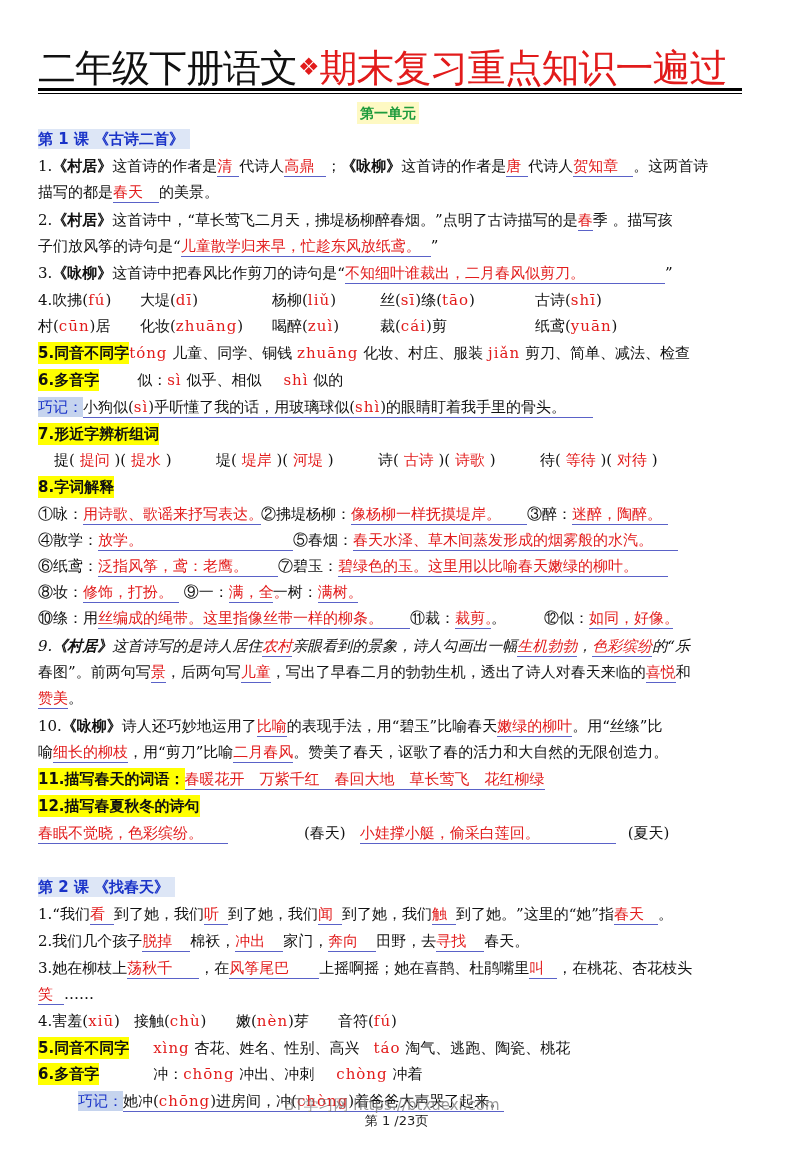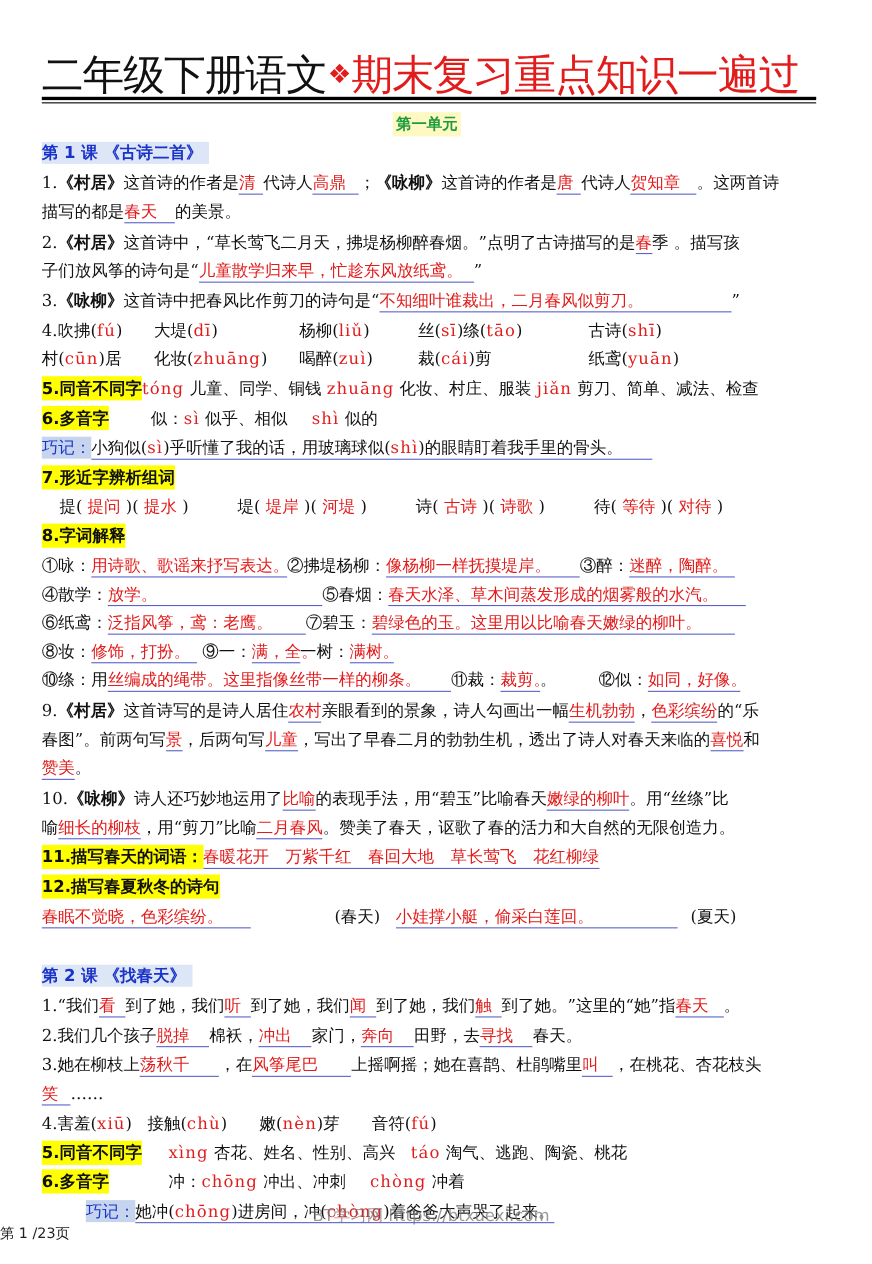--- a/index.html
+++ b/index.html
@@ -20,21 +20,21 @@
   .line { position:absolute; left:38px; font-size:15px; line-height:20px; white-space:nowrap; }
   .lesson { background:#dde6f6; color:#1a33c8; font-weight:bold; padding:1px 6px 1px 0;
             font-family:"DejaVu Sans","Liberation Sans",sans-serif; font-size:15px; }
   .hl { background:#ffff00; font-weight:bold; font-family:"DejaVu Sans","Liberation Sans",sans-serif; font-size:15px; padding:2px 0; }
   .qj { background:#c6d4ee; color:#1a33c8; padding:1px 0; }
   .r { color:#e21b1b; }
   .u { border-bottom:1px solid #5a62c8; padding-bottom:1px; display:inline-block; line-height:18px; }
   .b { font-weight:bold; }
   .py { color:#e21b1b; letter-spacing:1px; }
   .gap { display:inline-block; }
-  .footer { position:absolute; left:0; width:793px; top:1112px; text-align:left;
+  .footer { position:absolute; left:0; width:793px; top:1112px; text-align:center;
             font-size:13px; font-family:"DejaVu Sans","Liberation Sans",sans-serif; color:#222; }
   .wm { position:absolute; left:284px; top:1096px; font-size:15px; color:#777; opacity:0.75;
         font-family:"DejaVu Sans","Liberation Sans",sans-serif; }
 </style>
 </head>
 <body>
 
 <div class="page">
 
   <div class="title">
@@ -105,21 +105,21 @@
   <div class="line" style="top:556px;">
     <span>⑥纸鸢：</span><span class="u r" style="width:180px">泛指风筝，鸢：老鹰。</span><span>⑦碧玉：</span><span class="u r" style="width:330px">碧绿色的玉。这里用以比喻春天嫩绿的柳叶。</span>
   </div>
   <div class="line" style="top:582px;">
     <span>⑧妆：</span><span class="u r" style="width:96px">修饰，打扮。</span>&nbsp;<span>⑨一：</span><span class="u r" style="width:44px">满，全。</span><span>一树：</span><span class="u r" style="width:40px">满树。</span>
   </div>
   <div class="line" style="top:608px;">
     <span>⑩绦：用</span><span class="u r" style="width:312px">丝编成的绳带。这里指像丝带一样的柳条。</span><span>⑪裁：</span><span class="u r" style="width:36px">裁剪。</span>。<span class="gap" style="width:38px"></span><span>⑫似：</span><span class="u r" style="width:84px">如同，好像。</span>
   </div>
 
-  <div class="line" style="top:636px;">
+  <div class="line" style="top:636px;font-style:italic;">
     <span>9.</span><span class="b">《村居》</span><span>这首诗写的是诗人居住</span><span class="u r">农村</span><span>亲眼看到的景象，诗人勾画出一幅</span><span class="u r">生机勃勃</span><span>，</span><span class="u r">色彩缤纷</span><span>的“乐</span>
   </div>
   <div class="line" style="top:662px;">
     <span>春图”。前两句写</span><span class="u r">景</span><span>，后两句写</span><span class="u r">儿童</span><span>，写出了早春二月的勃勃生机，透出了诗人对春天来临的</span><span class="u r">喜悦</span><span>和</span>
   </div>
   <div class="line" style="top:688px;">
     <span class="u r">赞美</span><span>。</span>
   </div>
 
   <div class="line" style="top:716px;">

